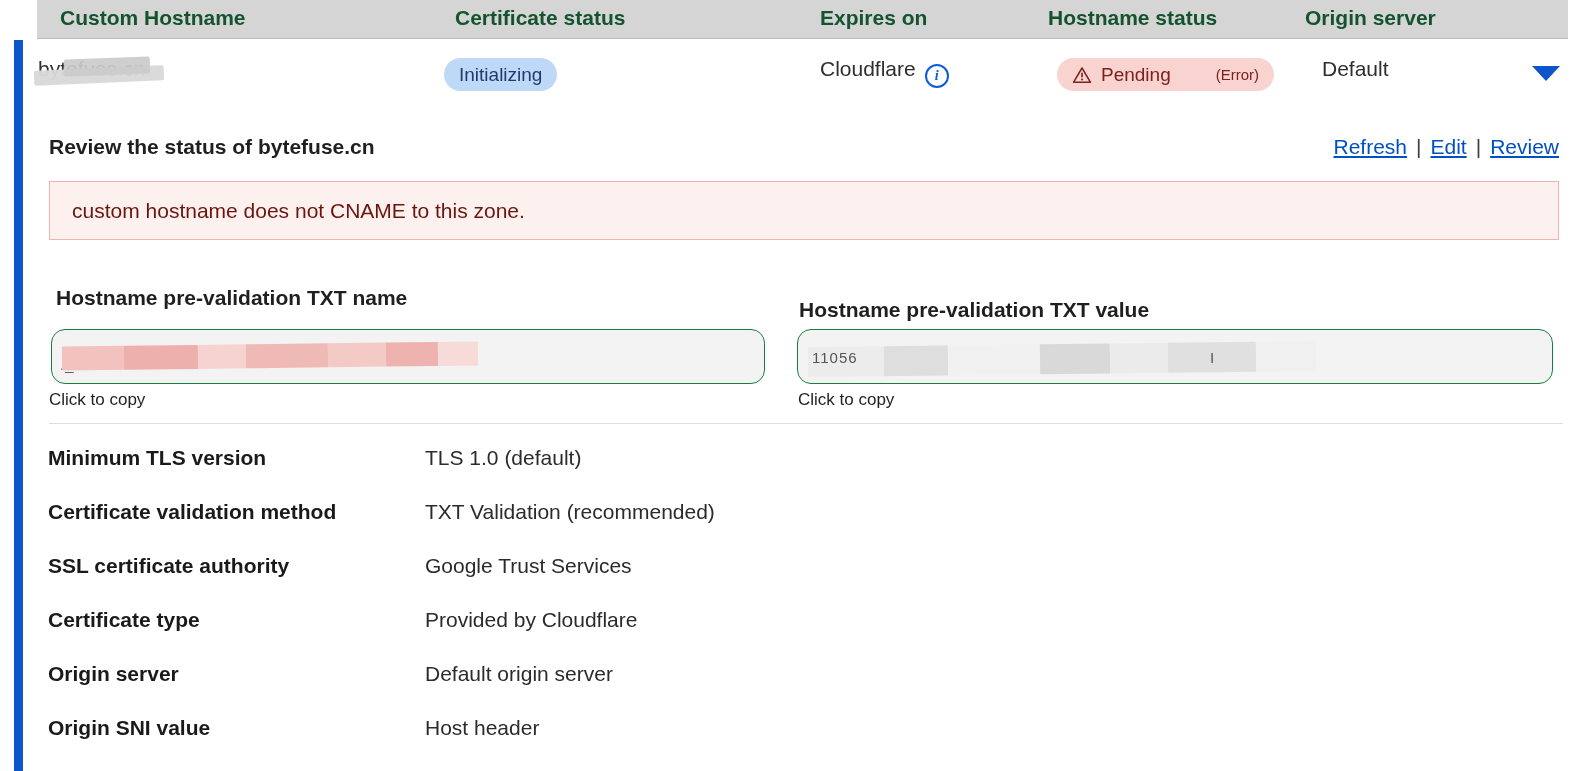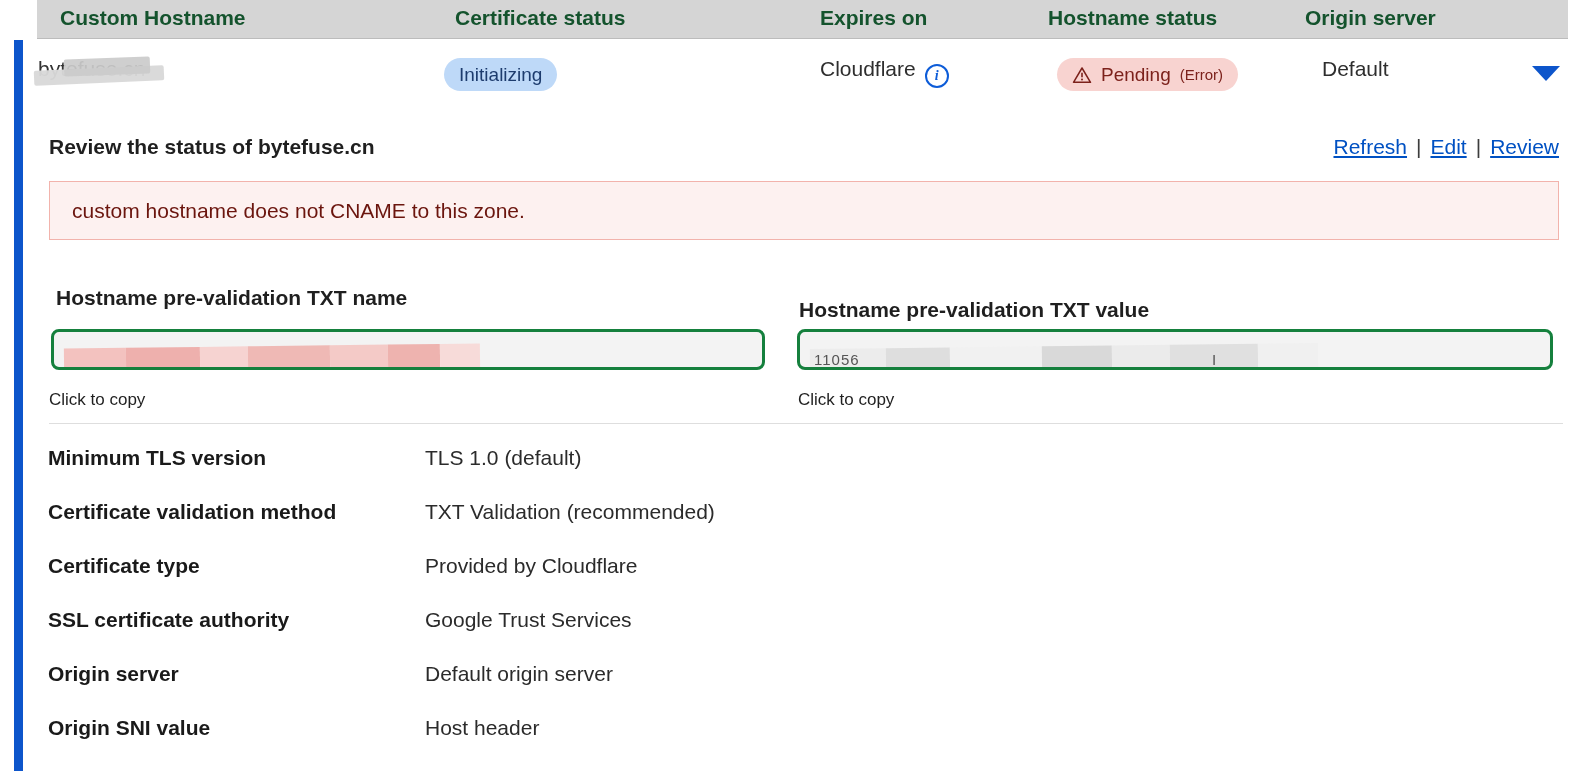--- a/index.html
+++ b/index.html
@@ -18,38 +18,38 @@
   
   .cell{position:absolute;top:57px;font-size:21px;color:#2e2e2e;white-space:nowrap;}
   .hostname-wrap{position:absolute;left:38px;top:57px;font-size:21px;color:#333;white-space:nowrap;}
   .redact{position:absolute;border-radius:2px;}
   .hn-r1{left:-4px;top:11px;width:130px;height:15px;background:#d9d9d9;opacity:.96;transform:rotate(-2.5deg);}
   .hn-r2{left:26px;top:1px;width:86px;height:17px;background:#cbcbcb;opacity:.92;transform:rotate(-2deg);}
   .badge{position:absolute;top:58px;height:33px;border-radius:17px;display:flex;align-items:center;
          padding:8px 15px;font-size:19px;white-space:nowrap;box-sizing:border-box;}
   .badge-blue{left:444px;background:#bed9f8;color:#1d3c6e;}
   .badge-red{left:1057px;background:#f8d3d0;color:#7c211b;gap:9px;}
-  .badge-red .err{font-size:15px;}
+  .badge-red .err{font-size:15px;margin-left:36px;}
   .info-icon{display:inline-flex;align-items:center;justify-content:center;width:20px;height:20px;
              border:2px solid #0d5cd8;border-radius:50%;color:#0d5cd8;font-size:14px;font-weight:bold;
              font-family:"Liberation Serif",serif;font-style:italic;margin-left:9px;vertical-align:-4px;cursor:pointer;}
   .caret{position:absolute;left:1532px;top:66px;width:0;height:0;cursor:pointer;
          border-left:14px solid transparent;border-right:14px solid transparent;border-top:15px solid #0d55cb;}
   
   .exp-title{position:absolute;left:49px;top:135px;font-size:21px;font-weight:bold;color:#1f1f1f;white-space:nowrap;}
   .actions{position:absolute;top:135px;right:22px;font-size:21px;white-space:nowrap;}
   .actions a{color:#0051c3;text-decoration:underline;cursor:pointer;}
   .actions .sep{color:#3d3d3d;margin:0 9px;}
   .alert{position:absolute;left:49px;top:181px;width:1510px;height:59px;box-sizing:border-box;
          background:#fdf1f0;border:1px solid #f2b3ac;display:flex;align-items:center;
          padding-left:22px;font-size:21px;color:#6b150e;}
   .fgroup-label{position:absolute;top:286px;font-size:21px;font-weight:bold;color:#1f1f1f;white-space:nowrap;}
   .fl-left{left:56px;} .fl-right{left:799px;margin-top:12px;}
-  .fbox{position:absolute;top:329px;height:41px;background:#f3f3f3;border:3px solid #15803d;
-        border-radius:8px;box-sizing:border-box;cursor:pointer;overflow:hidden;}
+  .fbox{position:absolute;top:329px;height:55px;background:#f3f3f3;border:1px solid #15803d;
+        border-radius:14px;box-sizing:border-box;cursor:pointer;overflow:hidden;}
   .fbox-left{left:51px;width:714px;} .fbox-right{left:797px;width:756px;}
   .seg-row{position:absolute;left:10px;top:14px;display:flex;transform:rotate(-0.7deg);}
   .seg{height:24px;} .seg-tall{height:30px;}
   .frag{position:absolute;font-size:15px;color:#555;letter-spacing:1px;}
   .copy-hint{position:absolute;top:390px;font-size:17px;color:#1f1f1f;white-space:nowrap;}
   .ch-left{left:49px;} .ch-right{left:798px;}
   .divider{position:absolute;left:49px;top:423px;width:1514px;height:1px;background:#dedede;}
   
   .details{position:absolute;left:48px;top:444px;}
   .drow{display:flex;align-items:center;height:27px;margin-bottom:27px;}
@@ -145,26 +145,26 @@
 <div class="details">
   <div class="drow">
     <span class="dlabel">Minimum TLS version</span>
     <span class="dvalue">TLS 1.0 (default)</span>
   </div>
   <div class="drow">
     <span class="dlabel">Certificate validation method</span>
     <span class="dvalue">TXT Validation (recommended)</span>
   </div>
   <div class="drow">
+    <span class="dlabel">SSL certificate authority</span>
+    <span class="dvalue">Google Trust Services</span>
+  </div>
+  <div class="drow">
     <span class="dlabel">Certificate type</span>
     <span class="dvalue">Provided by Cloudflare</span>
-  </div>
-  <div class="drow">
-    <span class="dlabel">SSL certificate authority</span>
-    <span class="dvalue">Google Trust Services</span>
   </div>
   <div class="drow">
     <span class="dlabel">Origin server</span>
     <span class="dvalue">Default origin server</span>
   </div>
   <div class="drow">
     <span class="dlabel">Origin SNI value</span>
     <span class="dvalue">Host header</span>
   </div>
 </div>

